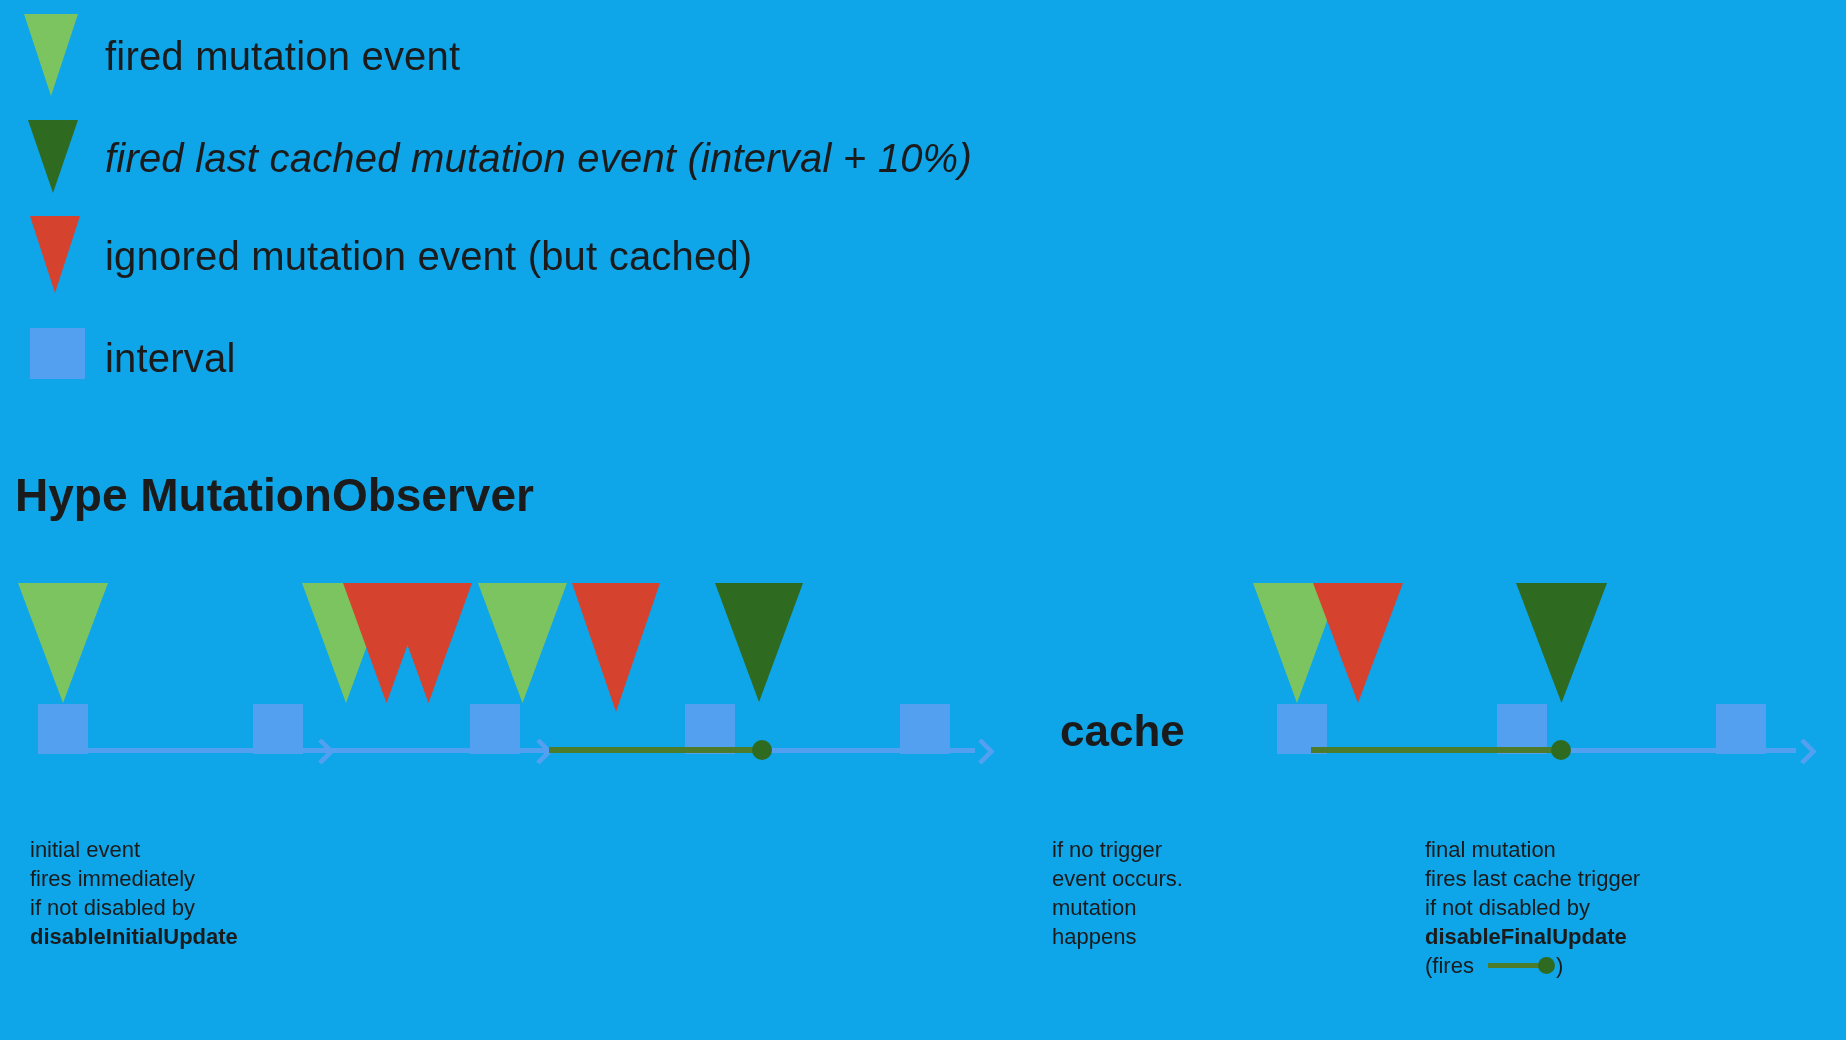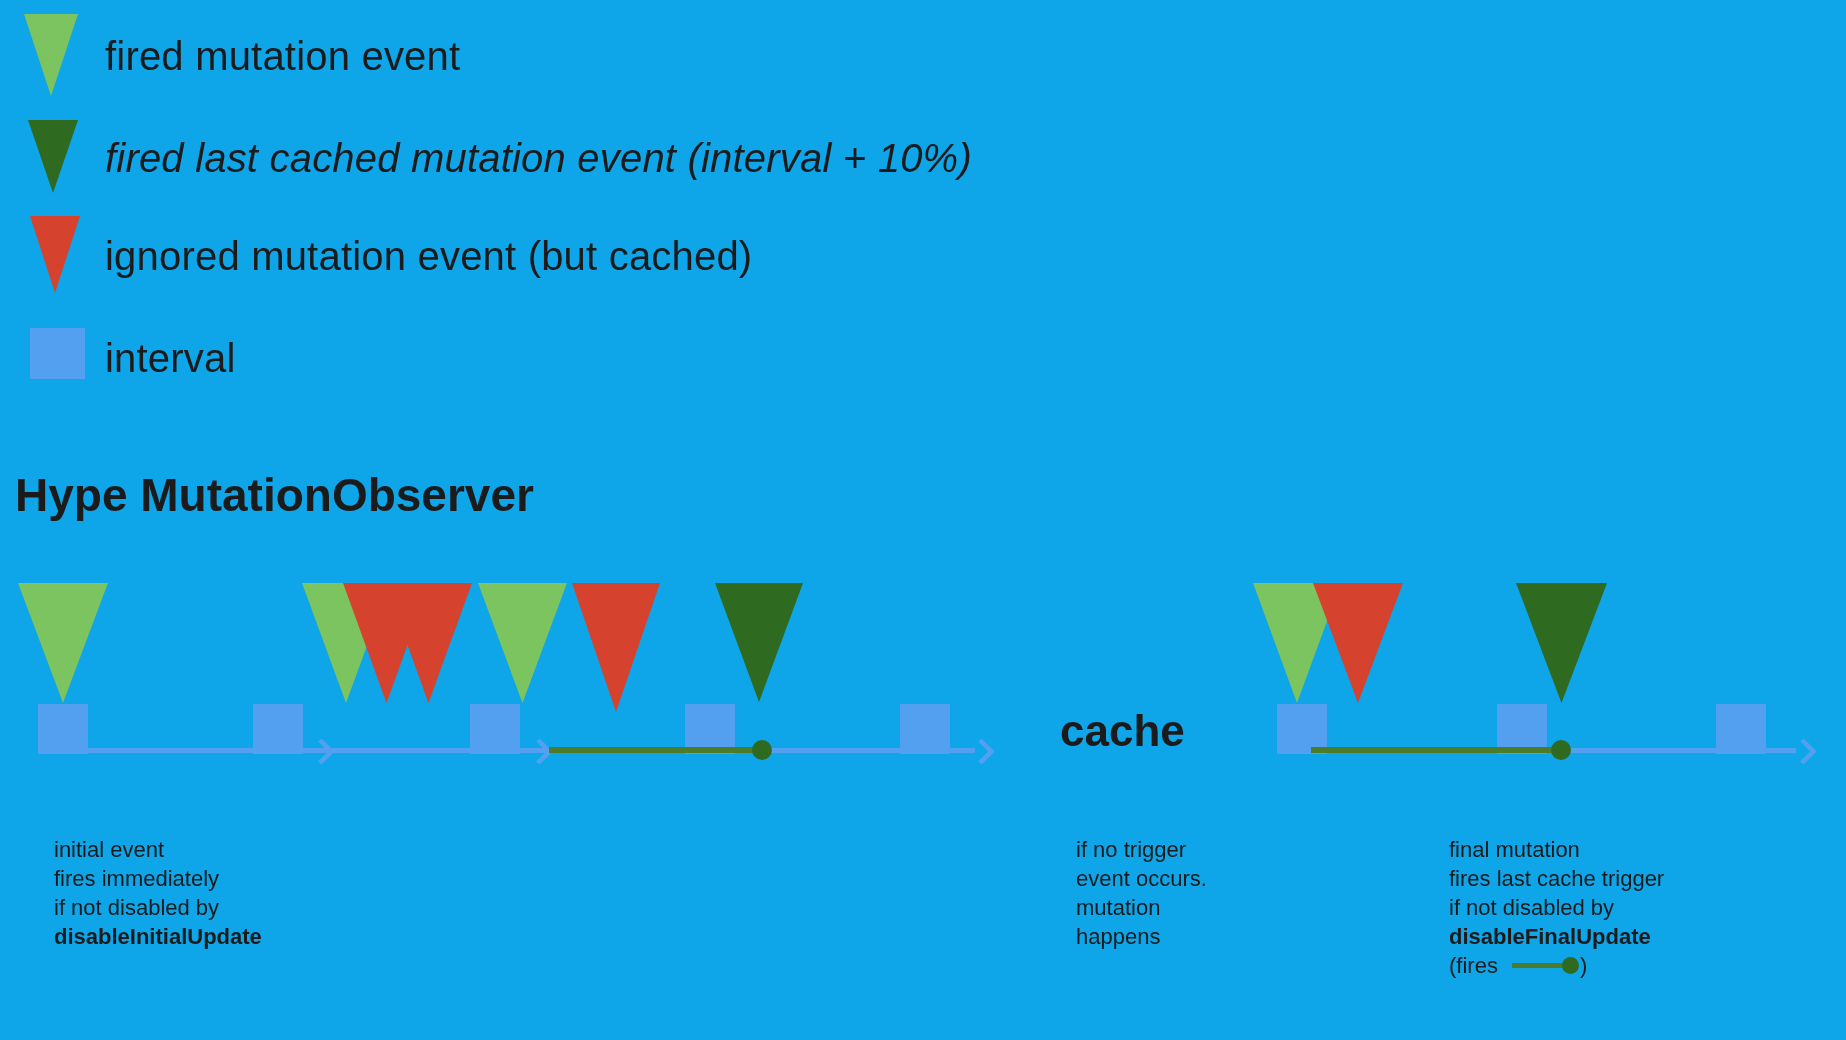--- a/index.html
+++ b/index.html
@@ -21,21 +21,21 @@
     position:absolute; width:14px; height:14px;
     border-top:5px solid var(--blue, #54A0F0); border-right:5px solid var(--blue, #54A0F0);
     transform:rotate(45deg); border-radius:2px;
   }
   
   .legend-label { position:absolute; left:105px; font-size:40px; letter-spacing:0.2px; white-space:nowrap; }
   
   .title { position:absolute; left:15px; top:468px; font-size:46px; font-weight:bold; white-space:nowrap; }
   .wait  { position:absolute; left:1060px; top:706px; font-size:44px; font-weight:bold; }
   
-  .note { position:absolute; font-size:22px; line-height:29px;margin-left:24px; }
+  .note { position:absolute; font-size:22px; line-height:29px; }
   .note .em { font-weight:bold; }
   .note-line { white-space:nowrap; }
   .case-line {
     display:inline-block; position:relative; width:62px; height:5px;
     background:var(--line-green, #4C7C2B); vertical-align:middle; margin:0 6px 3px 14px;
   }
   .case-dot {
     position:absolute; right:-5px; top:-6px; width:17px; height:17px;
     border-radius:50%; background:var(--dark-green, #2E6B21);
   }

